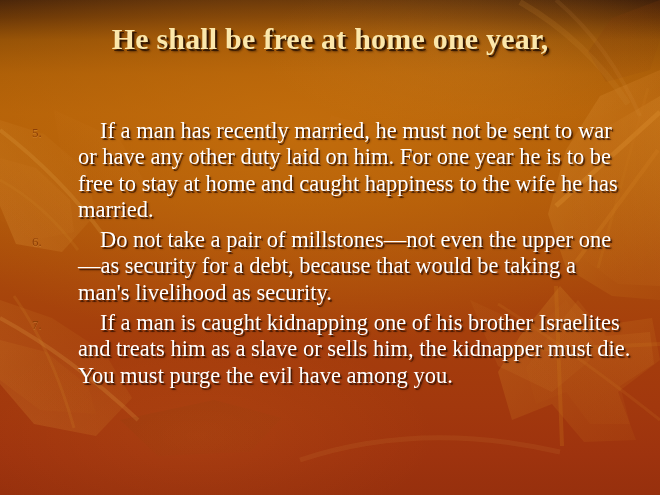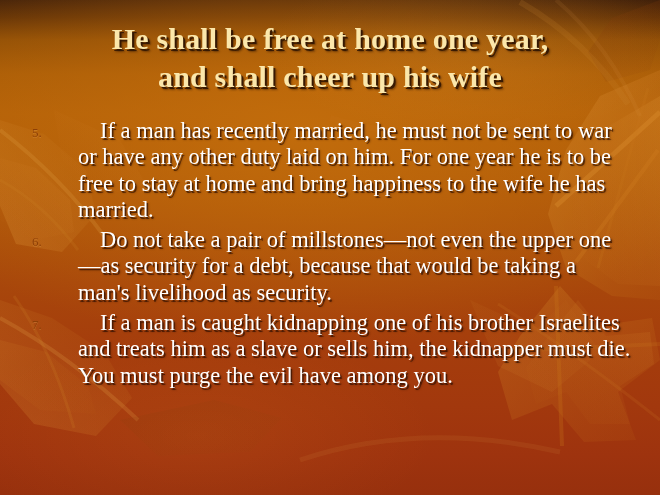--- a/index.html
+++ b/index.html
@@ -158,28 +158,27 @@
       <path d="M120 420 L214 400 L282 418 L250 452 L158 456 Z" fill="url(#lfDark)" opacity="0.45"></path>
       <path d="M300 460 Q420 420 560 452" stroke="#e3a24c" stroke-opacity="0.10" stroke-width="5" fill="none"></path>
       <path d="M330 118 Q440 150 520 120" stroke="#cf8527" stroke-opacity="0.07" stroke-width="6" fill="none"></path>
     </g>
   </svg>
 
   <div id="glow"></div>
 
   <div id="title">
     <span class="tline">He shall be free at home one year,</span>
-    <span class="tline">and shall cheer up his wife</span>
   </div>
 
   <div id="body-list">
 
     <div class="item">
       <span class="marker">5.</span>
-      <div class="itext">If a man has recently married, he must not be sent to war or have any other duty laid on him. For one year he is to be free to stay at home and bring happiness to the wife he has married.</div>
+      <div class="itext">If a man has recently married, he must not be sent to war or have any other duty laid on him. For one year he is to be free to stay at home and caught happiness to the wife he has married.</div>
     </div>
 
     <div class="item">
       <span class="marker">6.</span>
       <div class="itext">Do not take a pair of millstones—not even the upper one—as security for a debt, because that would be taking a man's livelihood as security.</div>
     </div>
 
     <div class="item">
       <span class="marker">7.</span>
       <div class="itext">If a man is caught kidnapping one of his brother Israelites and treats him as a slave or sells him, the kidnapper must die. You must purge the evil have among you.</div>

